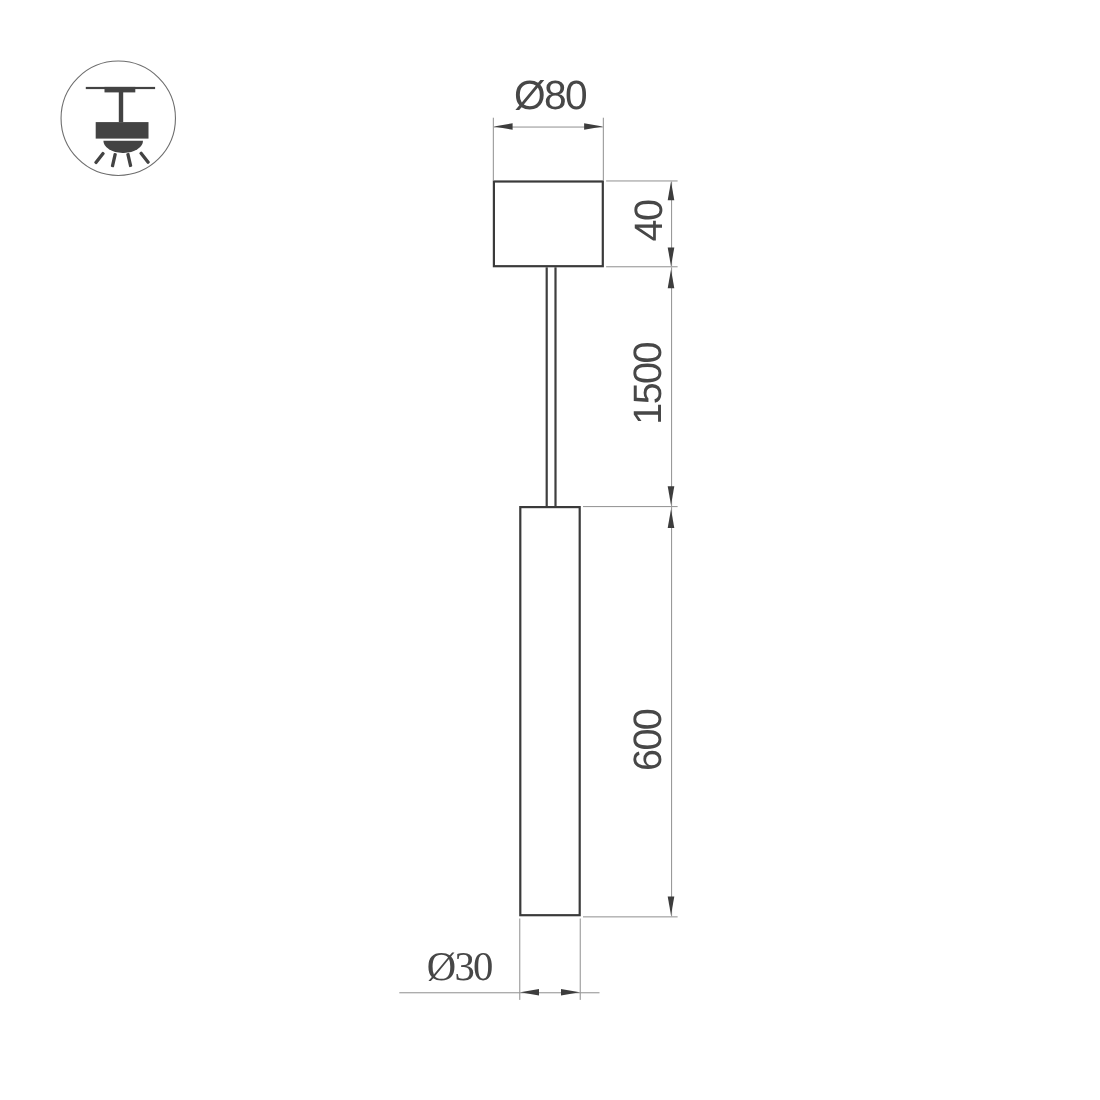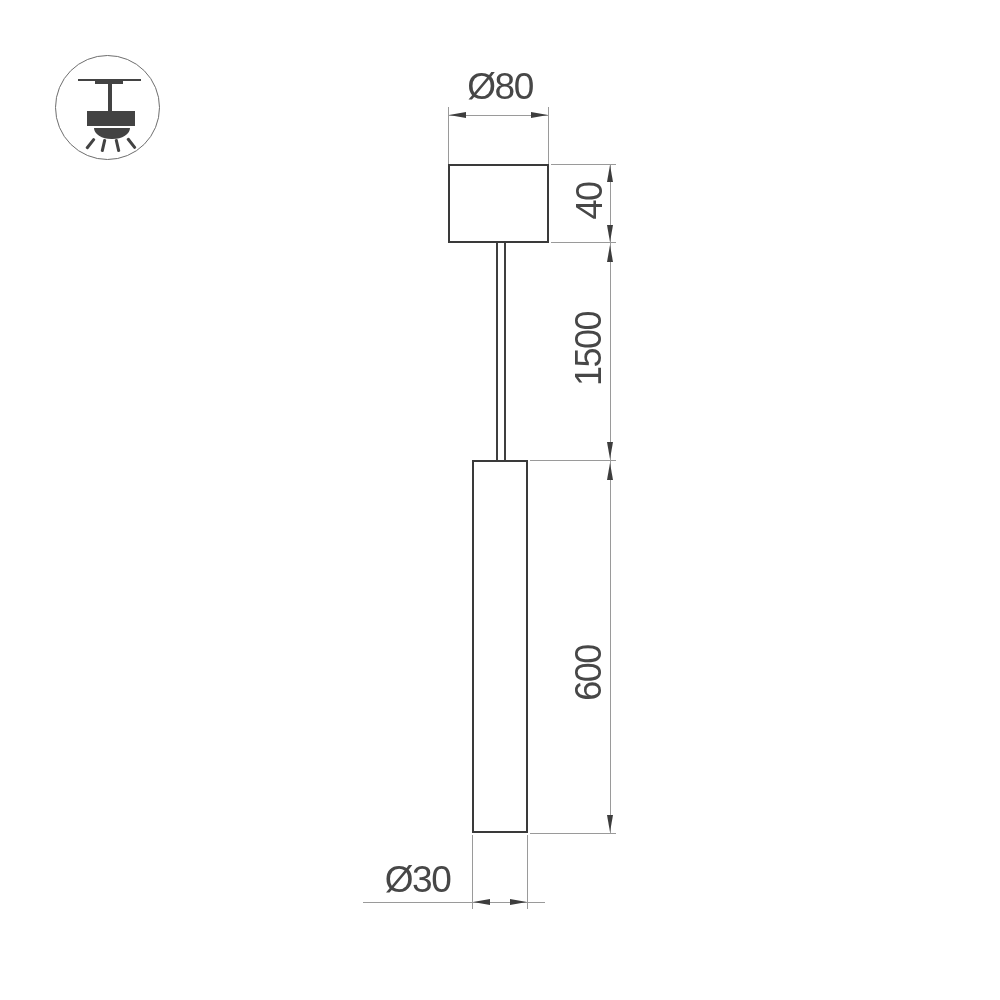--- a/index.html
+++ b/index.html
@@ -79,15 +79,15 @@
   <div class="thin" style="left:609.5px;top:461px;width:1px;height:372px;"></div>
   <div class="arrow up" style="left:606.5px;top:462.5px;"></div>
   <div class="arrow down" style="left:606.5px;top:815px;"></div>
   <div class="dimtext-rot" style="left:538.5px;top:653px;width:100px;height:40px;">600</div>
 
   <div class="thin" style="left:472px;top:835px;width:1px;height:74px;"></div>
   <div class="thin" style="left:526.5px;top:835px;width:1px;height:74px;"></div>
   <div class="thin" style="left:363px;top:901.5px;width:182px;height:1px;"></div>
   <div class="arrow left" style="left:473px;top:898.5px;"></div>
   <div class="arrow right" style="left:509.5px;top:898.5px;"></div>
-  <div class="dimtext" style="left:367px;top:866px;width:101px;">Ø30</div>
+  <div class="dimtext" style="left:367px;top:866px;width:101px;font-family:Liberation Serif, serif;">Ø30</div>
 
 </div>
 
 </body></html>

